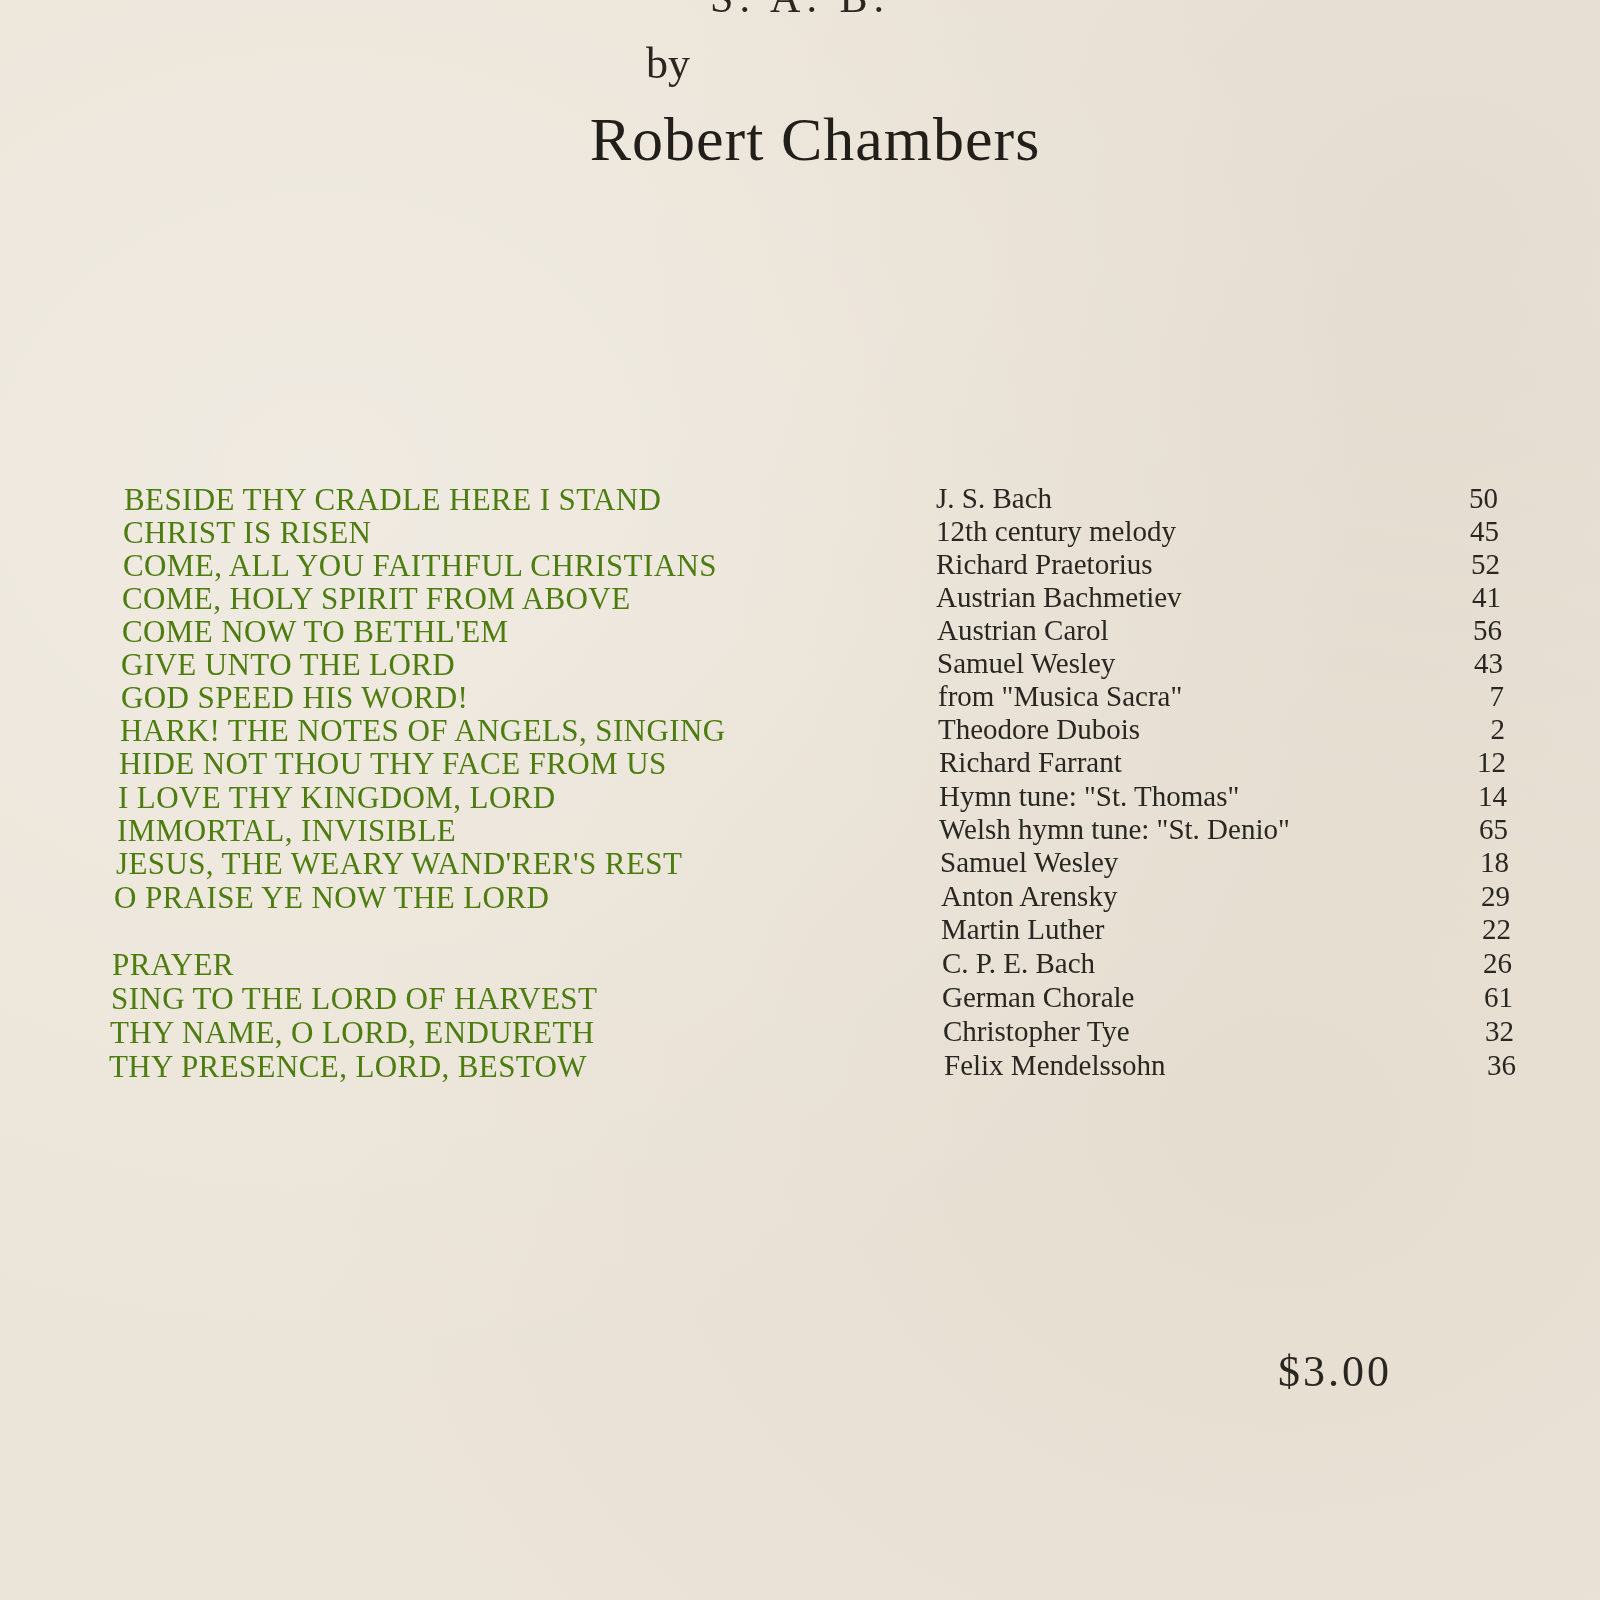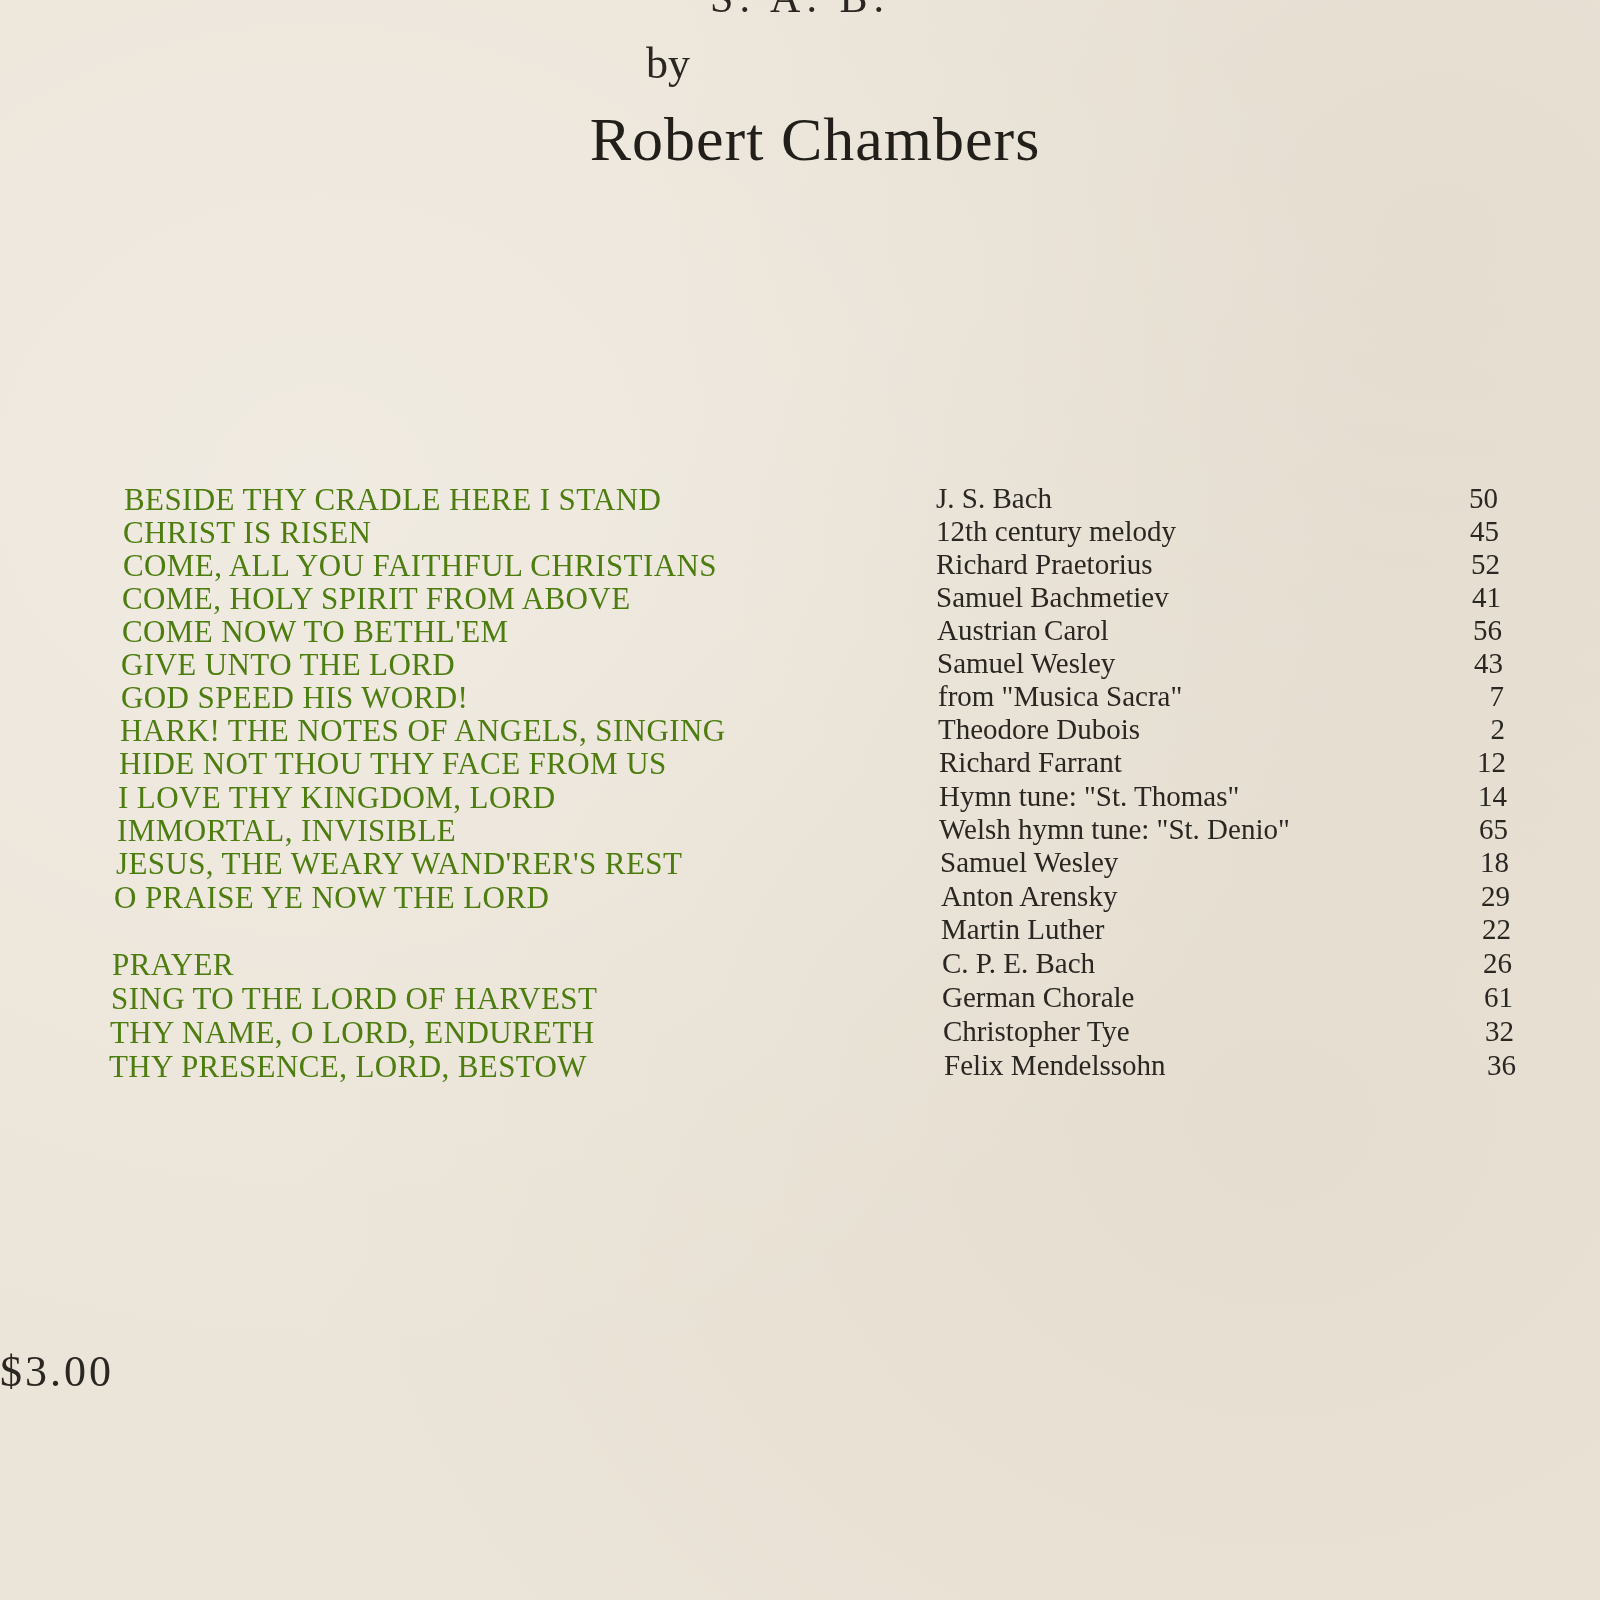--- a/index.html
+++ b/index.html
@@ -83,21 +83,21 @@
       text-align: right;
       width: 60px;
       white-space: nowrap;
       color: #2a2622;
     }
     .price {
       position: absolute;
       top: 1346px;
       left: 0;
       width: 1392px;
-      text-align: left;
+      text-align: right;
       font-size: 44px;
       letter-spacing: 3px;
       color: #2a2622;
     }
   </style>
 </head>
 <body>
 
 <div class="page">
   <div class="subtitle-partial">S. A. B.</div>
@@ -115,21 +115,21 @@
       <span class="toc-composer" style="left:936px">12th century melody</span>
       <span class="toc-page" style="left:1439px">45</span>
     </div>
     <div class="toc-row" style="top:66px">
       <span class="toc-title" style="left:123px">COME, ALL YOU FAITHFUL CHRISTIANS</span>
       <span class="toc-composer" style="left:936px">Richard Praetorius</span>
       <span class="toc-page" style="left:1440px">52</span>
     </div>
     <div class="toc-row" style="top:99px">
       <span class="toc-title" style="left:122px">COME, HOLY SPIRIT  FROM ABOVE</span>
-      <span class="toc-composer" style="left:936px">Samuel Bachmetiev</span>
+      <span class="toc-composer" style="left:936px">Austrian Bachmetiev</span>
       <span class="toc-page" style="left:1441px">41</span>
     </div>
     <div class="toc-row" style="top:132px">
       <span class="toc-title" style="left:122px">COME NOW TO BETHL'EM</span>
       <span class="toc-composer" style="left:937px">Austrian Carol</span>
       <span class="toc-page" style="left:1442px">56</span>
     </div>
     <div class="toc-row" style="top:165px">
       <span class="toc-title" style="left:121px">GIVE UNTO THE LORD</span>
       <span class="toc-composer" style="left:937px">Samuel Wesley</span>

